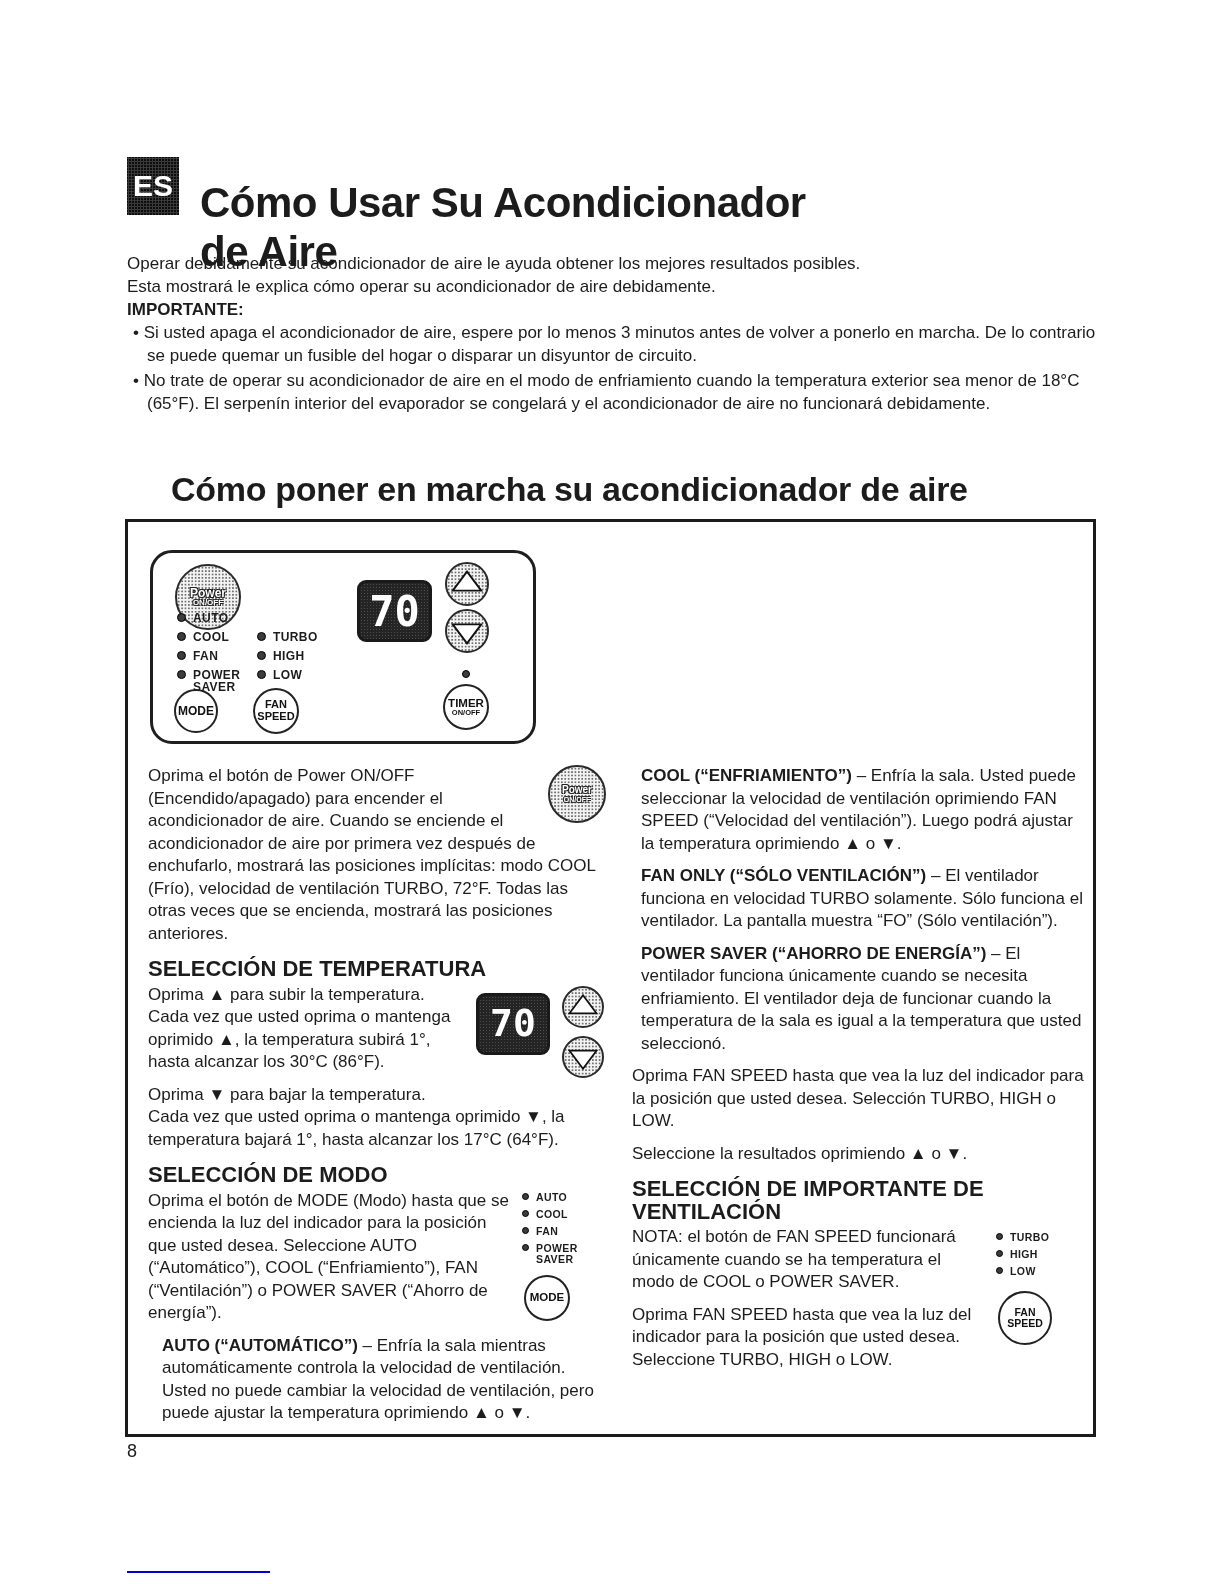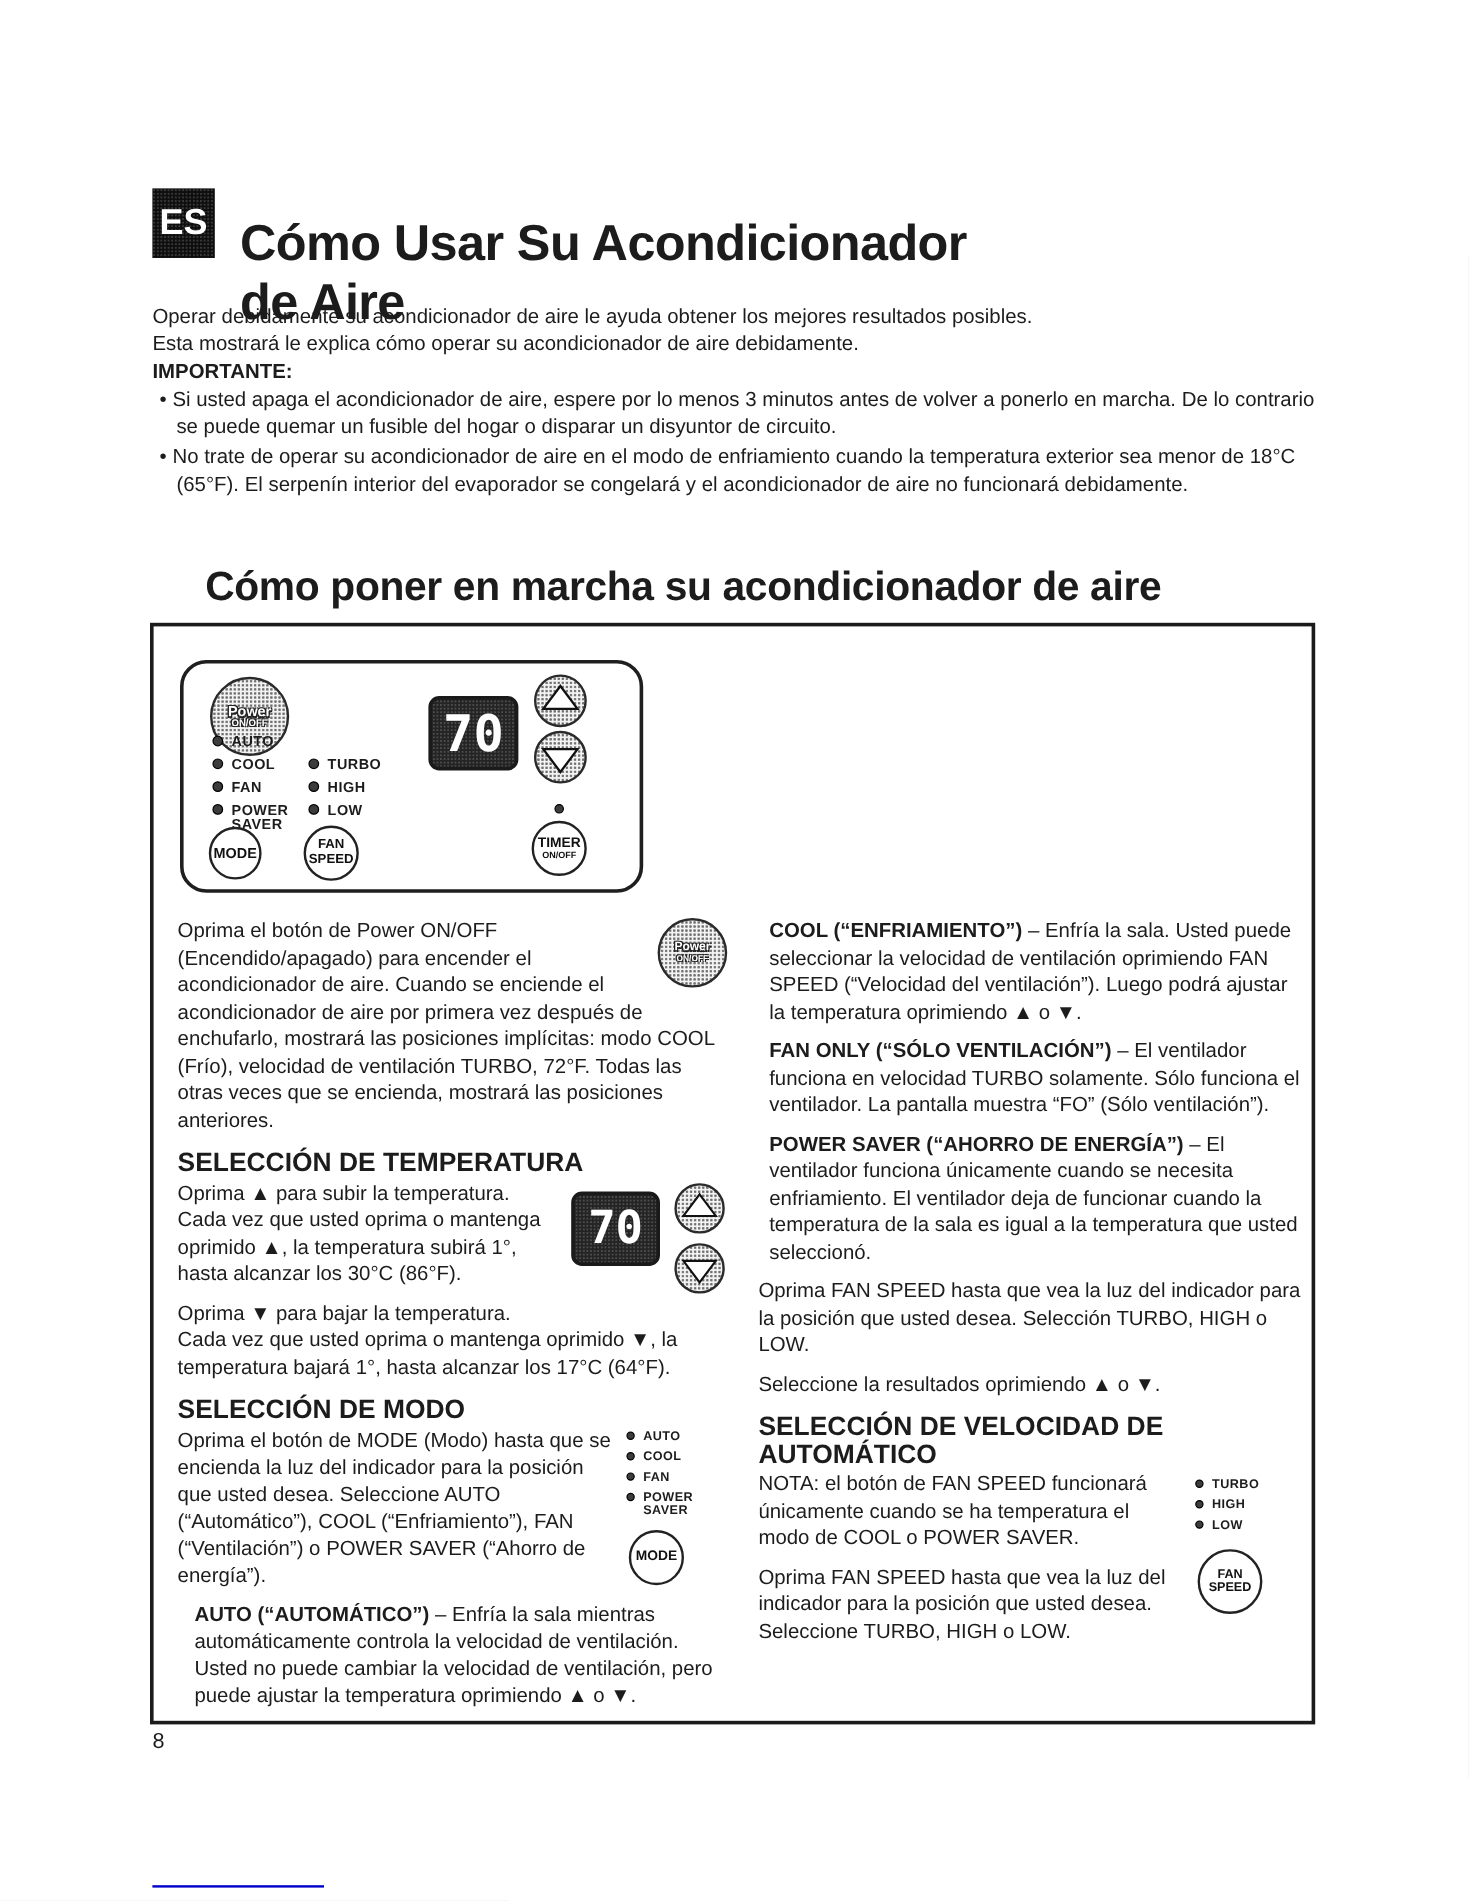--- a/index.html
+++ b/index.html
@@ -299,21 +299,21 @@
         <p class="indent"><b class="lead">AUTO (“AUTOMÁTICO”)</b><span> – Enfría la sala mientras automáticamente controla la velocidad de ventilación. Usted no puede cambiar la velocidad de ventilación, pero puede ajustar la temperatura oprimiendo ▲ o ▼.</span></p>
       </div>
 
       <div class="col-right">
         <p class="lead-indent"><b class="lead">COOL (“ENFRIAMIENTO”)</b><span> – Enfría la sala. Usted puede seleccionar la velocidad de ventilación oprimiendo FAN SPEED (“Velocidad del ventilación”). Luego podrá ajustar la temperatura oprimiendo ▲ o ▼.</span></p>
         <p class="lead-indent"><b class="lead">FAN ONLY (“SÓLO VENTILACIÓN”)</b><span> – El ventilador funciona en velocidad TURBO solamente. Sólo funciona el ventilador. La pantalla muestra “FO” (Sólo ventilación”).</span></p>
         <p class="lead-indent"><b class="lead">POWER SAVER (“AHORRO DE ENERGÍA”)</b><span> – El ventilador funciona únicamente cuando se necesita enfriamiento.  El ventilador deja de funcionar cuando la temperatura de la sala es igual a la temperatura que usted seleccionó.</span></p>
         <p>Oprima FAN SPEED hasta que vea la luz del indicador para la posición que usted desea. Selección TURBO, HIGH o LOW.</p>
         <p>Seleccione la resultados oprimiendo ▲ o ▼.</p>
 
-        <h3>SELECCIÓN DE VELOCIDAD DE AUTOMÁTICO</h3>
+        <h3>SELECCIÓN DE IMPORTANTE DE VENTILACIÓN</h3>
         <p>
           <span class="float-g fanspd-graphic">
             <span class="mini-leds">
               <span class="led-item">
                   <span class="led-dot"></span>
                   <span class="led-label">TURBO</span>
                 </span>
               <span class="led-item">
                   <span class="led-dot"></span>
                   <span class="led-label">HIGH</span>

